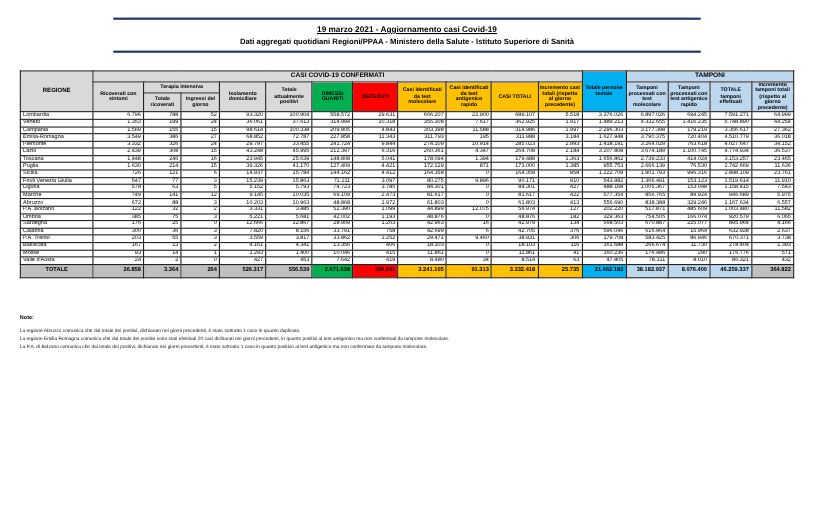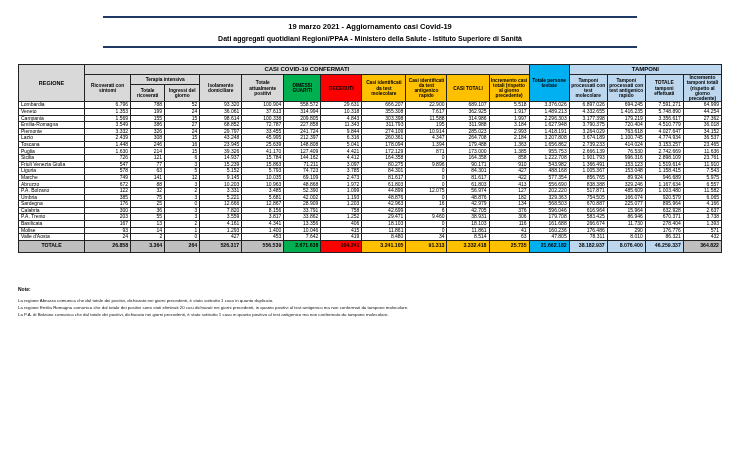--- a/index.html
+++ b/index.html
@@ -6,21 +6,21 @@
     --green:#00b050; --red:#ff0000; --orange:#ffc000; --cyan:#00b0f0;
     --light_blue:#bdd7ee; --gray:#d9d9d9; --total_gray:#bfbfbf; --rule:#1f3864;
   }
   *{box-sizing:border-box; margin:0; padding:0;}
   html,body{width:740px; height:460px; background:#fff; overflow:hidden;
     font-family:"Liberation Sans", sans-serif; color:#000;}
   
   .title-box{position:absolute; left:103px; top:16px; width:534px;
     border-top:2px solid var(--rule); border-bottom:2px solid var(--rule);
     padding:4px 0 4px 0; text-align:center;}
-  .title-line1{font-size:7.5px; font-weight:bold; margin-bottom:4px;}
+  .title-line1{font-size:7.5px; font-weight:bold; margin-bottom:4px;text-decoration:underline;}
   .title-line2{font-size:7px; font-weight:bold;}
   
   table{position:absolute; left:18px; top:64px; width:704px;
     border-collapse:collapse; table-layout:fixed;}
   td,th{border:1px solid #222; font-size:5px; line-height:1.1;
     overflow:hidden; vertical-align:middle; padding:0 1px;}
   thead th{font-weight:bold; text-align:center; background:var(--gray); font-size:4.8px;}
   th.band{font-size:6px; height:10px;}
   th.regione{font-size:5.5px;}
   .h-green{background:var(--green);}

